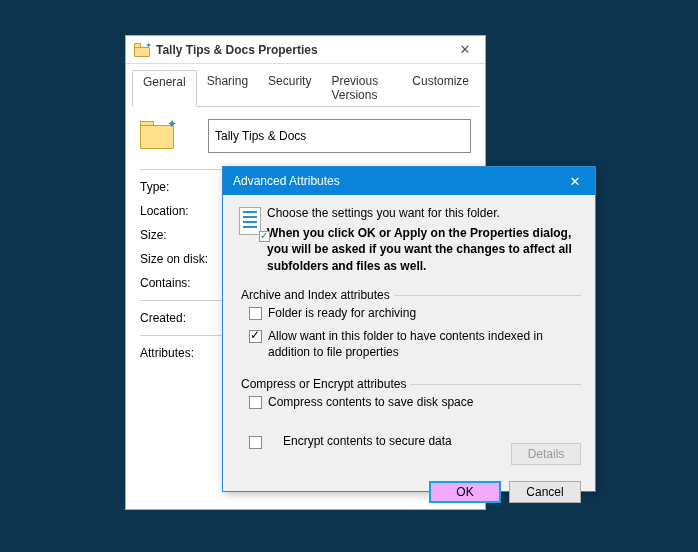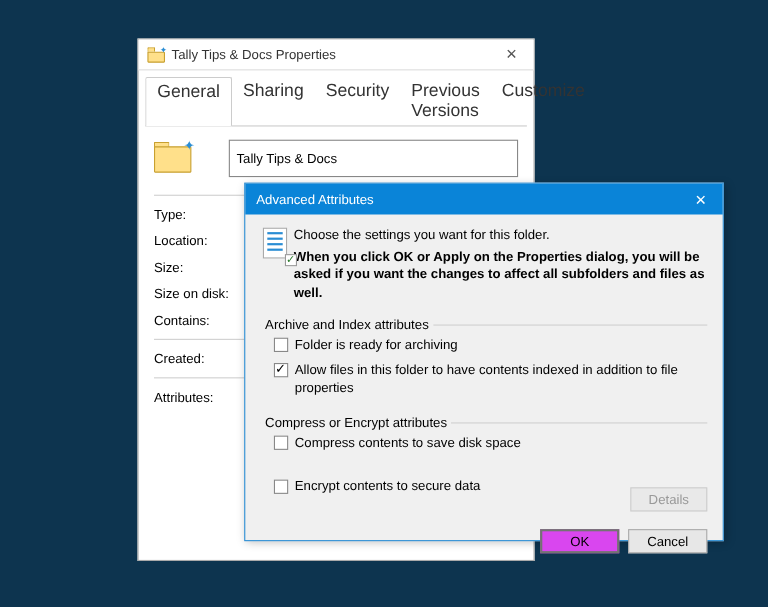--- a/index.html
+++ b/index.html
@@ -61,38 +61,39 @@
 }
 .folder-star {
   position: absolute;
   right: -2px; top: -2px;
   color: #2a8dd4;
   font-size: 8px;
 }
 .title-text {
   font-size: 12px;
   color: #333;
+  font-weight: bold;
 }
 .title-close {
   margin-left: auto;
   width: 40px;
   height: 28px;
   display: flex;
   align-items: center;
   justify-content: center;
   color: #555;
   font-size: 13px;
   font-family: Arial;
 }
 
 .tabstrip {
   display: flex;
   margin: 6px 6px 0 6px;
   border-bottom: 1px solid #ccc;
-  font-size: 16px;
+  font-size: 12px;
 }
 .tab {
   padding: 4px 10px;
   color: #333;
   position: relative;
 }
 .tab.active {
   border: 1px solid #ccc;
   border-bottom: 1px solid #fff;
   background: #fff;
@@ -140,21 +141,21 @@
 .row .label {
   width: 86px;
   color: #000;
 }
 
 
 .adv-window {
   position: absolute;
   left: 222px;
   top: 166px;
-  width: 436px;
+  width: 374px;
   height: 326px;
   background: #f0f0f0;
   border: 1px solid #2a8dd4;
   box-shadow: 2px 2px 8px rgba(0,0,0,.25);
 }
 .adv-titlebar {
   height: 28px;
   background: #0a84d8;
   color: #fff;
   display: flex;
@@ -256,21 +257,21 @@
   position: absolute;
   left: 0; top: -3px;
   font-size: 12px;
   color: #000;
 }
 .check-text { line-height: 1.3; }
 
 .encrypt-row {
   display: flex;
   align-items: center;
-  gap: 6px;
+  gap: 21px;
   margin: 4px 0 0 12px;
   justify-content: space-between;
 }
 .details-btn {
   margin-left: auto;
   width: 70px;
   height: 22px;
   background: #e9e9e9;
   border: 1px solid #ccc;
   color: #999;
@@ -291,22 +292,22 @@
   width: 72px;
   height: 22px;
   background: #e7e7e7;
   border: 1px solid #aaa;
   font-size: 12px;
   display: flex;
   align-items: center;
   justify-content: center;
 }
 .btn.primary {
-  border: 2px solid #737373;
-  background: #d946ef;
+  border: 2px solid #0ea5e9;
+  background: #f0abfc;
 }
 </style>
 </head>
 <body>
 
 <div class="prop-window">
   <div class="prop-titlebar">
     <div class="title-icon">
       <div class="folder-icon">
         <div class="folder-tab"></div>
@@ -388,21 +389,21 @@
 
     <div class="group">
       <span class="group-label">Archive and Index attributes</span>
       <div class="group-line"></div>
       <div class="check-row">
         <div class="chkbox"></div>
         <span class="check-text">Folder is ready for archiving</span>
       </div>
       <div class="check-row">
         <div class="chkbox checked"></div>
-        <span class="check-text">Allow files in this folder to have contents indexed in addition to file properties</span>
+        <span class="check-text">Allow want in this folder to have contents indexed in addition to file properties</span>
       </div>
     </div>
 
     <div class="group">
       <span class="group-label">Compress or Encrypt attributes</span>
       <div class="group-line"></div>
       <div class="check-row">
         <div class="chkbox"></div>
         <span class="check-text">Compress contents to save disk space</span>
       </div>

